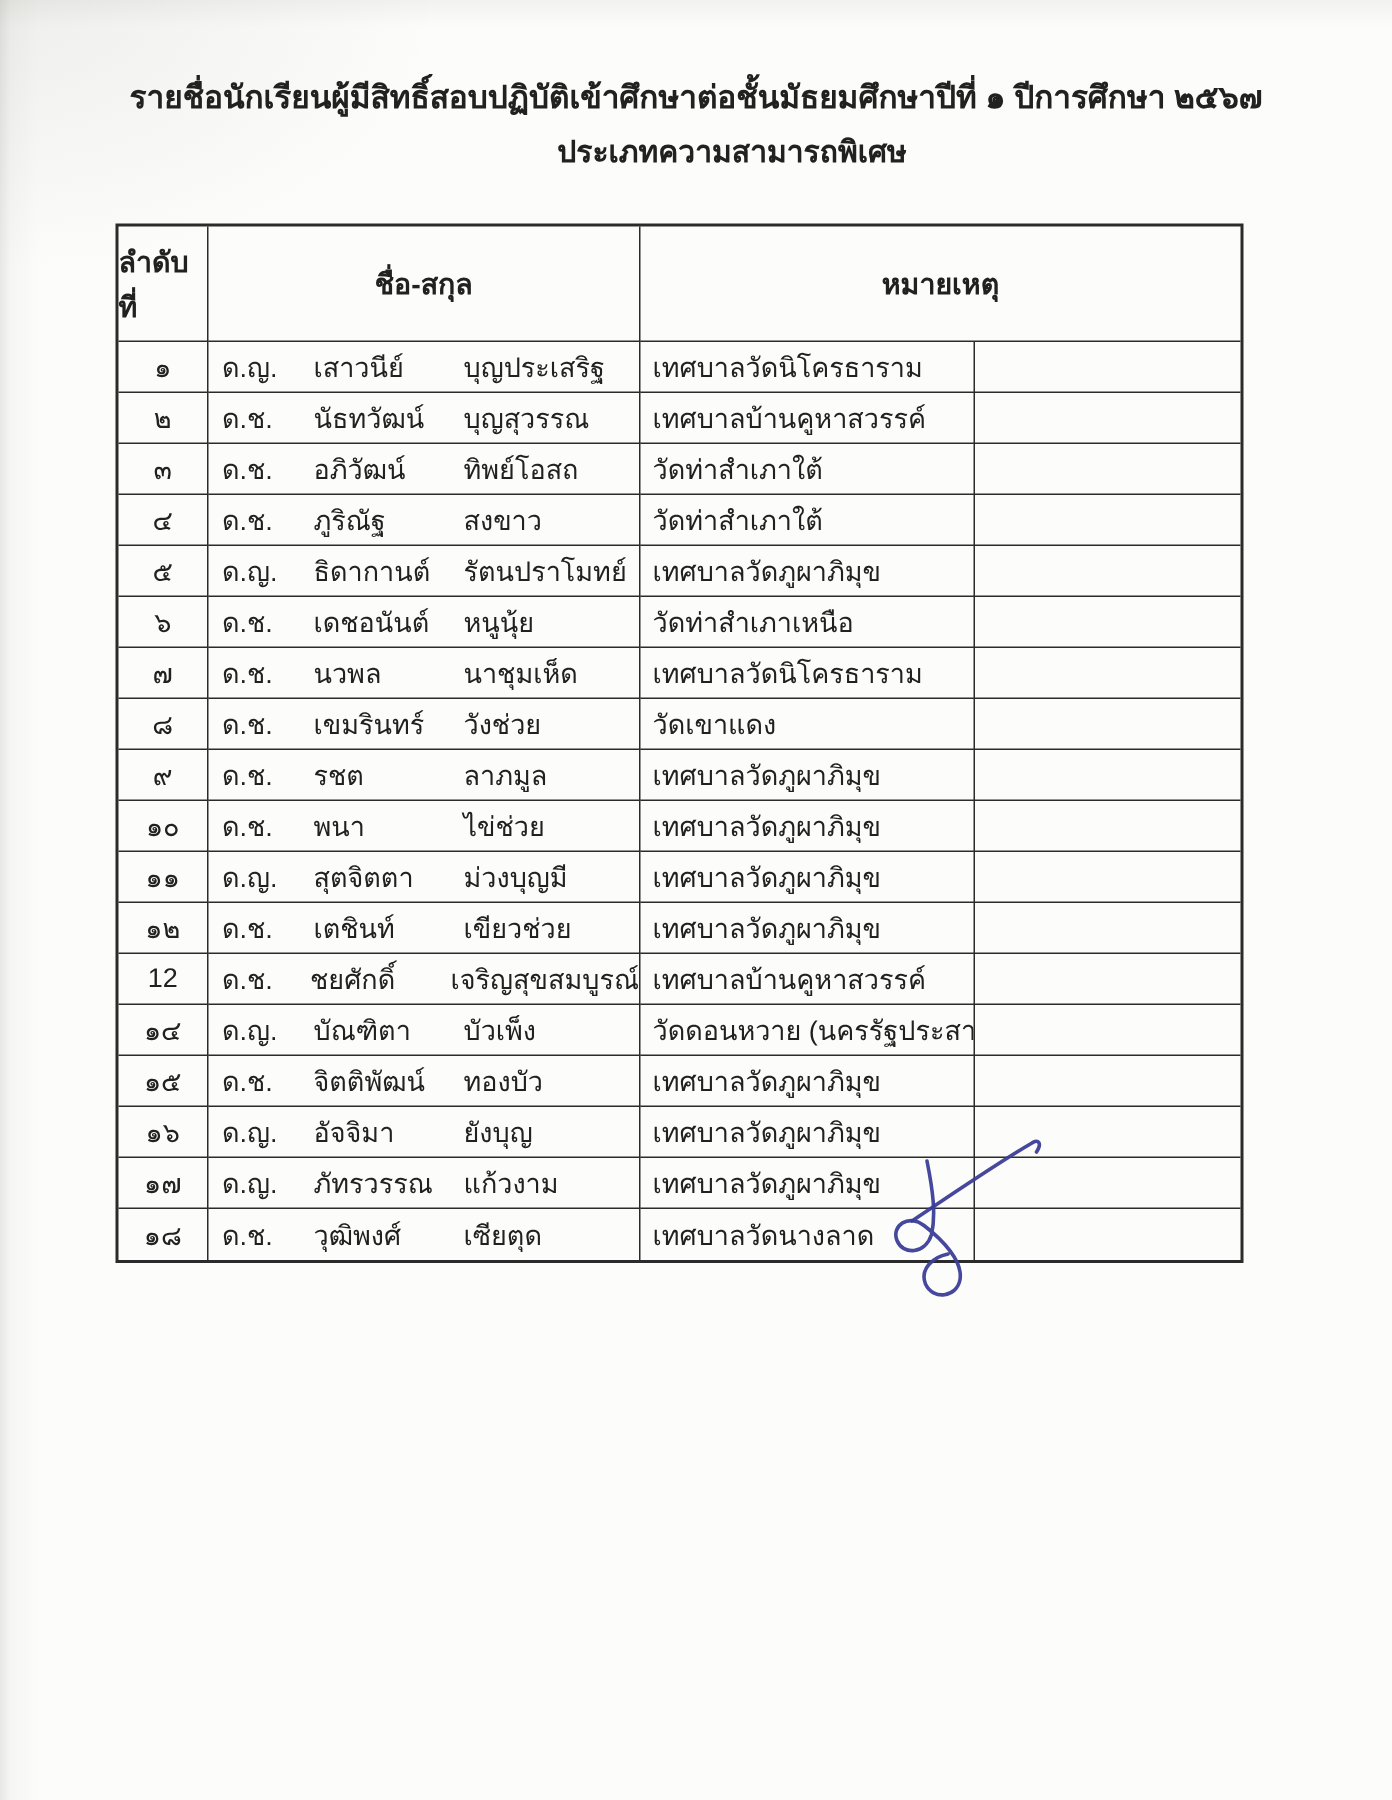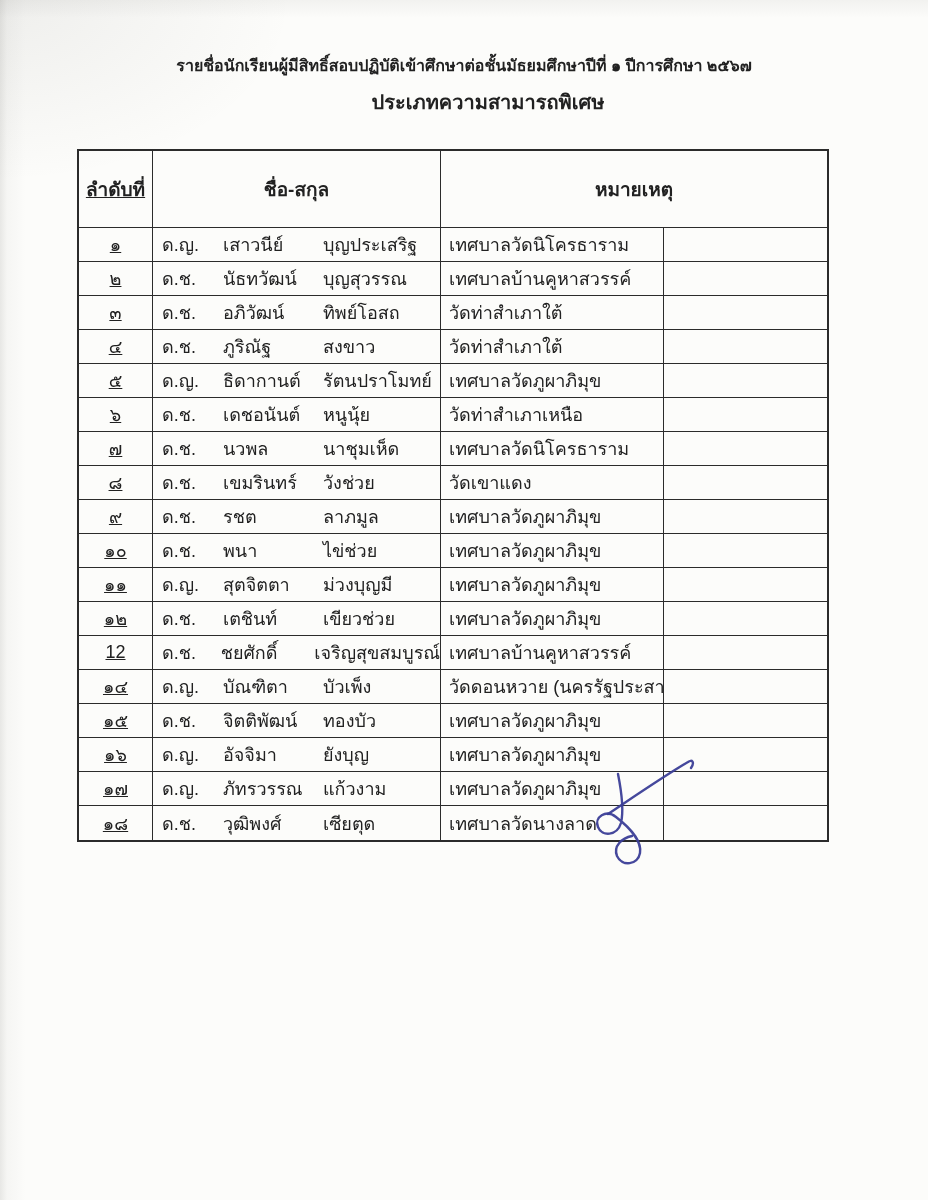--- a/index.html
+++ b/index.html
@@ -14,21 +14,21 @@
     overflow: hidden;
     color: #212121;
     background:
       radial-gradient(420px 260px at 0% 0%, rgba(60,60,55,0.07), rgba(60,60,55,0) 70%),
       linear-gradient(to right, rgba(50,50,45,0.10) 0px, rgba(50,50,45,0.03) 7px, rgba(50,50,45,0) 26px),
       linear-gradient(to bottom, rgba(50,50,45,0.05) 0px, rgba(50,50,45,0) 18px),
       #fcfcfa;
   }
   .titles { position: absolute; top: 46px; left: 0; width: 100%; text-align: center; }
   .t1 { font-size: 22px; font-weight: bold; line-height: 32px; letter-spacing: 0.2px; }
-  .t2 { font-size: 16px; font-weight: bold; line-height: 40px; }
+  .t2 { font-size: 21px; font-weight: bold; line-height: 40px; }
   .t3 { font-size: 20px; font-weight: bold; line-height: 32px; padding-left: 48px; }
 
   .table {
     position: absolute; left: 77px; top: 149px; width: 752px;
     border: 2px solid #2b2b2b;
     background: transparent;
   }
   .thead { display: flex; height: 77px; }
   .th {
     display: flex; align-items: center; justify-content: center;
@@ -37,21 +37,21 @@
     border-bottom: 1.9px solid #2b2b2b;
   }
   .tr { display: flex; height: 34px; }
   .td {
     display: flex; align-items: center;
     font-size: 18px;
     border-right: 1.6px solid #2b2b2b;
     border-bottom: 1.6px solid #2b2b2b;
     overflow: hidden; white-space: nowrap;
   }
-  .c-no     { width: 74px;  justify-content: center; text-decoration: underline; }
+  .c-no     { width: 60px;  justify-content: center; }
   .c-name   { width: 288px; }
   .c-school { width: 223px; padding-left: 8px; }
   .c-remark { flex: 1; border-right: none !important; }
   .td.c-name { padding-left: 9px; }
   .prefix { display: inline-block; width: 37px; margin-right: 0; }
   .first  { display: inline-block; width: 100px; margin-left: 24px; }
   .last   { flex: 1; }
   .tbody .tr:last-child .td { border-bottom: none; }
 
   .signature {

